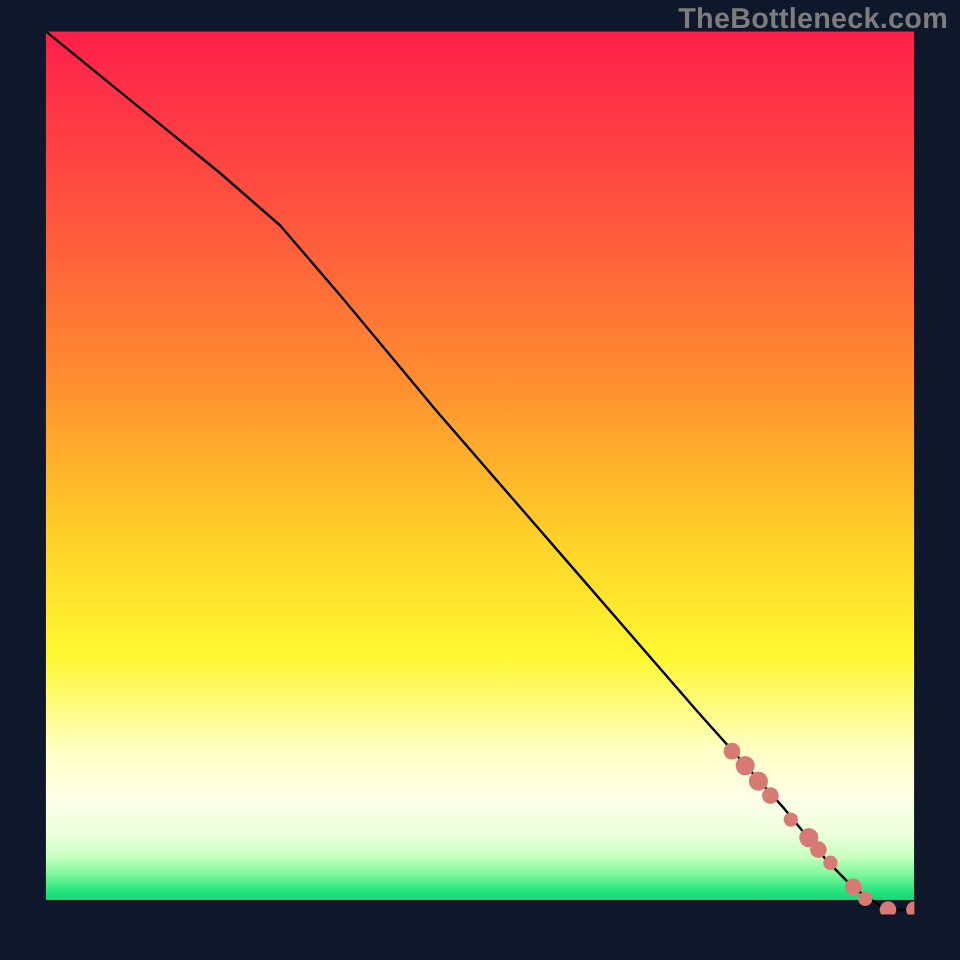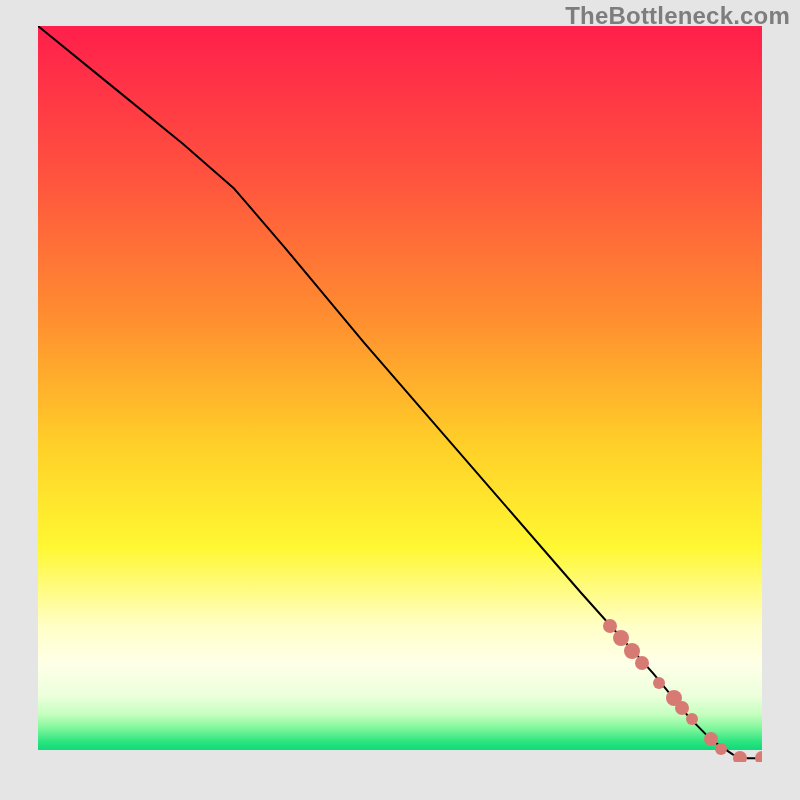--- a/index.html
+++ b/index.html
@@ -1,21 +1,21 @@
 <!DOCTYPE html>
 <html><head>
 <meta charset="utf-8">
 <style>
   * { margin: 0; padding: 0; box-sizing: border-box; }
   html, body { width: 800px; height: 800px; overflow: hidden; background: #000; }
   .stage {
     position: relative;
     width: 800px;
     height: 800px;
-    background: #e5e5e5;
+    background: #0f172a;
   }
   .watermark {
     position: absolute;
     top: 2px;
     right: 10px;
     font-family: Arial, Helvetica, sans-serif;
     font-size: 24px;
     font-weight: 600;
     color: #7d7d7d;
     letter-spacing: 0.2px;

